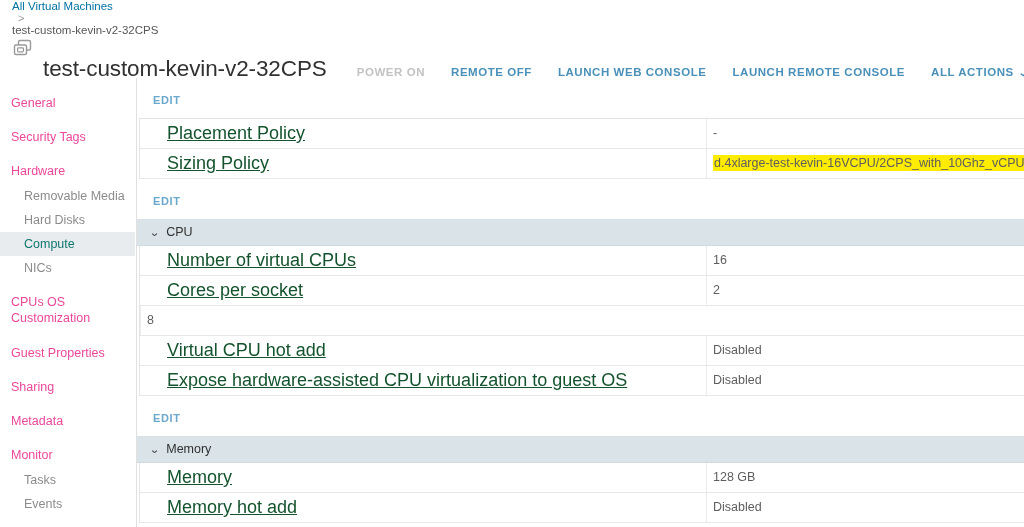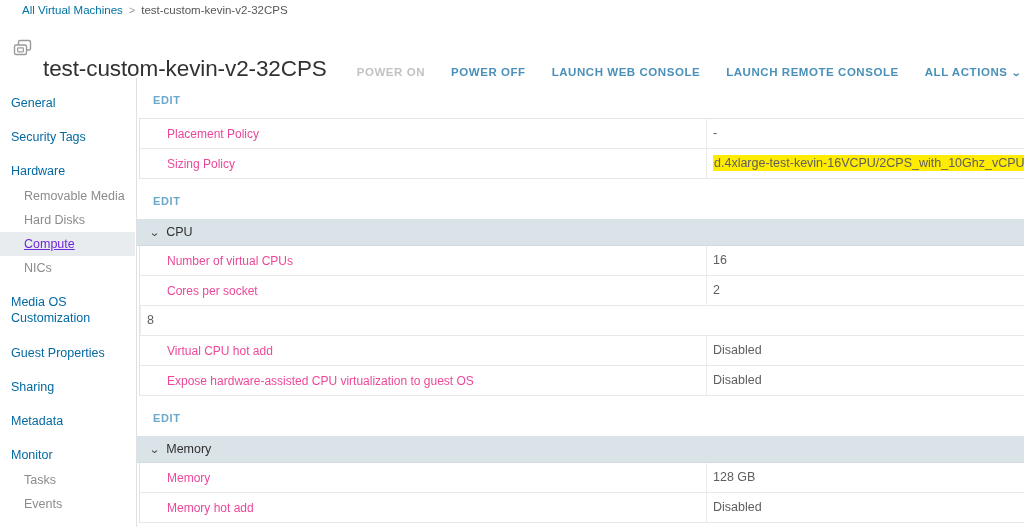--- a/index.html
+++ b/index.html
@@ -17,24 +17,24 @@
   .app {
     position: relative;
     width: 1024px;
     height: 527px;
   }
 
   
   .breadcrumb {
     height: 20px;
     display: flex;
-    align-items: center;
-    padding-left: 22px;
+    padding-left: 12px;
     font-size: 11.5px;
     background: #fff;
+    flex-direction: column;
   }
   .crumb-link {
     color: #0072a3;
     text-decoration: none;
     cursor: pointer;
   }
   .crumb-sep {
     color: #9a9a9a;
     margin: 0 6px;
     font-size: 11px;
@@ -118,44 +118,43 @@
   .sidebar {
     width: 137px;
     flex: 0 0 137px;
     border-right: 1px solid #e0e0e0;
     background: #fff;
     padding-top: 12px;
     box-sizing: border-box;
   }
   .nav-item {
     font-size: 12.5px;
-    color: #0369a1;
+    color: #ec4899;
     padding: 6px 0 6px 11px;
     cursor: pointer;
     line-height: 14px;
     white-space: nowrap;
   }
   .nav-item.group-head {
     margin-top: 8px;
   }
   .nav-item.first {
     margin-top: 0;
   }
   .nav-item.child {
     padding-left: 24px;
     color: #8c8c8c;
     font-size: 12.5px;
     padding-top: 5px;
     padding-bottom: 5px;
   }
   .nav-item.child.selected {
     background: #e8ecef;
-    color: #6d28d9;
+    color: #0f766e;
     margin-right: 1px;
-    text-decoration: underline;
   }
   .nav-item.wrap {
     white-space: normal;
     line-height: 16px;
   }
 
   
   .main {
     flex: 1 1 auto;
     background: #fff;
@@ -183,25 +182,26 @@
   .row {
     display: flex;
     height: 29px;
     align-items: center;
     border-bottom: 1px solid #e8e8e8;
     background: #fff;
   }
   .row .label {
     width: 566px;
     flex: 0 0 566px;
-    font-size: 12px;
-    color: #ec4899;
+    font-size: 18px;
+    color: #14532d;
     padding-left: 27px;
     box-sizing: border-box;
     white-space: nowrap;
+    text-decoration: underline;
   }
   .row .value {
     flex: 1 1 auto;
     font-size: 12.5px;
     color: #5e5e5e;
     padding-left: 6px;
     border-left: 1px solid #ececec;
     height: 29px;
     line-height: 29px;
     box-sizing: border-box;
@@ -252,41 +252,41 @@
         <rect x="6.5" y="2.5" width="12" height="9.5" rx="1.5" ry="1.5" fill="#fff" stroke="#9a9a9a" stroke-width="1.4"></rect>
         <rect x="2.5" y="7" width="12" height="9.5" rx="1.5" ry="1.5" fill="#fff" stroke="#9a9a9a" stroke-width="1.4"></rect>
         <rect x="5.6" y="9.8" width="5.8" height="4" rx="0.8" ry="0.8" fill="none" stroke="#9a9a9a" stroke-width="1.2"></rect>
       </svg>
     </span>
     <div class="title-block">
       <div class="title-row">
         <span class="vm-title">test-custom-kevin-v2-32CPS</span>
         <div class="actions">
           <span class="action disabled">POWER ON</span>
-          <span class="action">POWER OFF</span>
+          <span class="action">REMOTE OFF</span>
           <span class="action">LAUNCH WEB CONSOLE</span>
           <span class="action">LAUNCH REMOTE CONSOLE</span>
           <span class="action"><span>ALL ACTIONS</span><span class="caret">⌄</span></span>
         </div>
       </div>
       <span class="status">Powered on</span>
     </div>
   </div>
 
   <div class="body">
 
     <div class="sidebar">
       <div class="nav-item first">General</div>
       <div class="nav-item group-head">Security Tags</div>
       <div class="nav-item group-head">Hardware</div>
       <div class="nav-item child">Removable Media</div>
       <div class="nav-item child">Hard Disks</div>
       <div class="nav-item child selected">Compute</div>
       <div class="nav-item child">NICs</div>
-      <div class="nav-item group-head wrap">Media OS Customization</div>
+      <div class="nav-item group-head wrap">CPUs OS Customization</div>
       <div class="nav-item group-head">Guest Properties</div>
       <div class="nav-item group-head">Sharing</div>
       <div class="nav-item group-head">Metadata</div>
       <div class="nav-item group-head">Monitor</div>
       <div class="nav-item child">Tasks</div>
       <div class="nav-item child">Events</div>
     </div>
 
     <div class="main">
 

